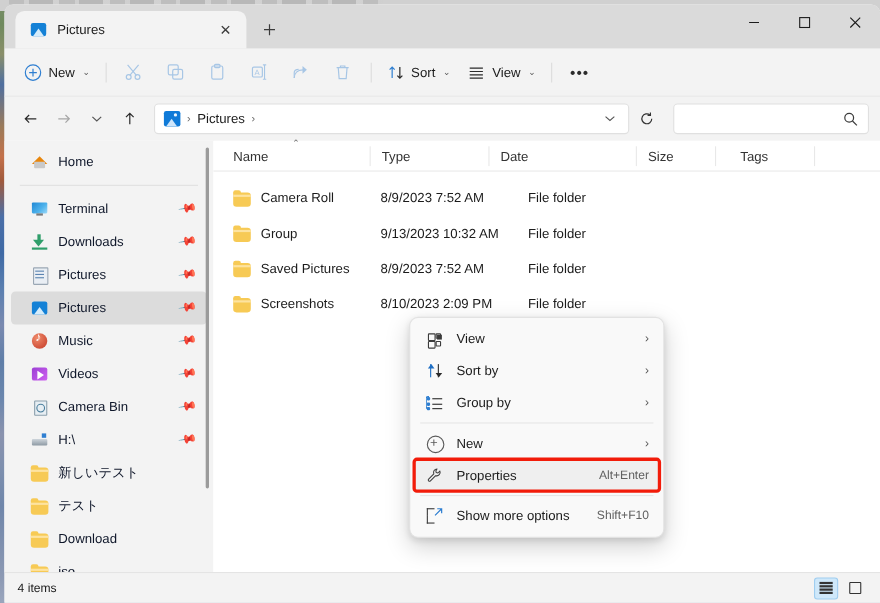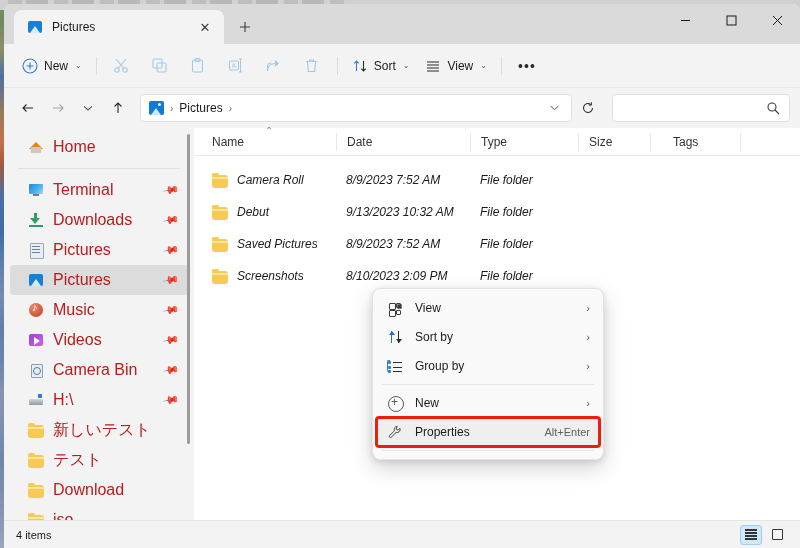--- a/index.html
+++ b/index.html
@@ -167,21 +167,21 @@
     overflow: hidden;
   }
   .nav-item {
     height: 30px; margin: 0 6px 0 6px;
     border-radius: 4px;
     display: flex; align-items: center;
     padding-left: 18px; gap: 9px;
     position: relative;
   }
   .nav-item.selected { background: #dcdcdc; }
-  .nav-label { font-size: 16px; color: #b91c1c; white-space: nowrap; }
+  .nav-label { font-size: 12px; color: #0f172a; white-space: nowrap; }
   .nav-pin {
     position: absolute; right: 10px; top: 50%;
     transform: translateY(-50%) rotate(35deg);
     color: #8d8d8d; font-size: 11px;
   }
   .nav-divider { height: 1px; background: #e0e0e0; margin: 6px 14px 6px 14px; }
   .icn { width: 16px; height: 16px; flex: none; position: relative; }
 
   
   .ic-folder { background: #f7ca55; border-radius: 1px 3px 3px 3px; height: 13px; margin-top: 2px; }
@@ -323,21 +323,21 @@
   .c-date { width: 134px; }
   .c-type { width: 108px; }
   .c-size { width: 72px; }
   .c-tags { width: 90px; padding-left: 22px; }
   .c-last { width: 60px; }
 
   .frow {
     display: flex; align-items: center; height: 32px;
     padding-left: 8px; font-size: 12px; color: #1b1b1b;
   }
-  .fcell { display: flex; align-items: center; font-style: italic; }
+  .fcell { display: flex; align-items: center; }
   .f-name { width: 134px; gap: 9px; padding-left: 10px; }
   .f-date { width: 134px; padding-left: 10px; }
   .f-type { width: 108px; padding-left: 10px; }
   .f-size { width: 72px; padding-left: 10px; }
 
   
   #ctxmenu {
     position: absolute; left: 368px; top: 284px;
     width: 232px;
     background: #f9f9f9;
@@ -669,25 +669,25 @@
 
       <div id="sb-scroll"></div>
     </div>
 
     <div id="content">
       <div id="colheader">
         <div class="col c-name">
           <span class="sortcaret">⌃</span>
           <span>Name</span>
         </div>
+        <div class="col c-type">
+          <span>Type</span>
+        </div>
         <div class="col c-date">
           <span>Date</span>
-        </div>
-        <div class="col c-type">
-          <span>Type</span>
         </div>
         <div class="col c-size">
           <span>Size</span>
         </div>
         <div class="col c-tags">
           <span>Tags</span>
         </div>
         <div class="col c-last"></div>
       </div>
 
@@ -698,21 +698,21 @@
           <span class="icn ic-folder"></span>
           <span>Camera Roll</span>
         </div>
         <div class="fcell f-date">8/9/2023 7:52 AM</div>
         <div class="fcell f-type">File folder</div>
         <div class="fcell f-size"></div>
       </div>
       <div class="frow">
         <div class="fcell f-name">
           <span class="icn ic-folder"></span>
-          <span>Debut</span>
+          <span>Group</span>
         </div>
         <div class="fcell f-date">9/13/2023 10:32 AM</div>
         <div class="fcell f-type">File folder</div>
         <div class="fcell f-size"></div>
       </div>
       <div class="frow">
         <div class="fcell f-name">
           <span class="icn ic-folder"></span>
           <span>Saved Pictures</span>
         </div>
@@ -782,20 +782,31 @@
           <path d="M10.6 1.6a3.6 3.6 0 0 0-3.3 5.0L1.9 12.0a1.3 1.3 0 0 0 1.9 1.9l5.4-5.4a3.6 3.6 0 0 0 4.4-4.8l-2.0 2.0-1.8-.4-.4-1.8z" fill="none" stroke="#3b3b3b" stroke-width="1.05" stroke-linejoin="round"></path>
         </svg>
       </span>
       <span class="mlabel">Properties</span>
       <span class="maccel">Alt+Enter</span>
     </div>
 
     <div class="mdiv"></div>
 
 
+    <div class="mi">
+      <span class="micon mic-more">
+        <i class="crn c1"></i>
+          <i class="crn c2"></i>
+        <svg style="position:absolute;right:0;top:0" width="9" height="9" viewBox="0 0 9 9">
+          <path d="M1.5 7.5L7.5 1.5M3.5 1.5h4v4" stroke="#2f7fd1" stroke-width="1.1" fill="none"></path>
+        </svg>
+      </span>
+      <span class="mlabel">Show more options</span>
+      <span class="maccel">Shift+F10</span>
+    </div>
   </div>
 
   <div id="statusbar">
     <span id="statustext">4 items</span>
     <div id="viewtoggle">
       <div class="vt active">
         <span class="vt-details">
           <i></i>
             <i></i>
             <i></i>

